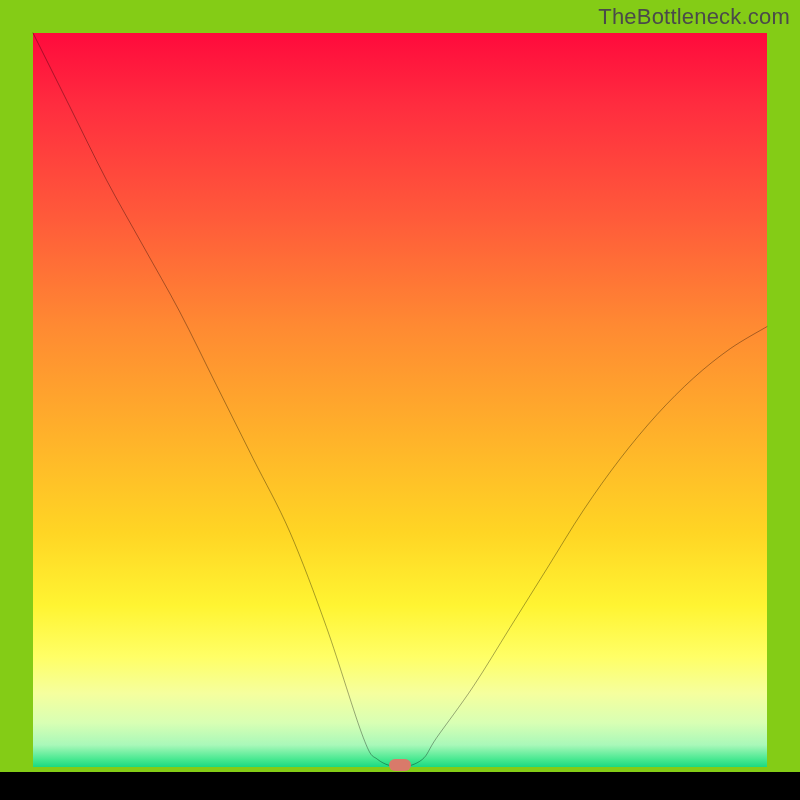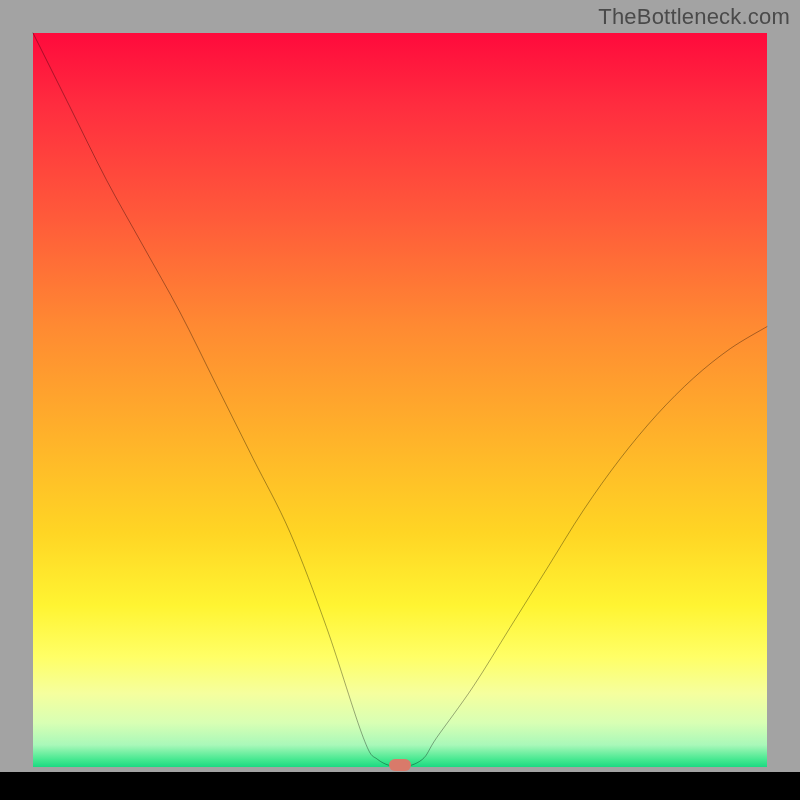--- a/index.html
+++ b/index.html
@@ -8,21 +8,21 @@
     width: 800px;
     height: 800px;
     background: #000;
     font-family: Arial, Helvetica, sans-serif;
     overflow: hidden;
   }
   .frame {
     position: relative;
     width: 800px;
     height: 772px;
-    background: #a3a3a3;
+    background: #84cc16;
   }
   .plot-area {
     position: absolute;
     left: 33px;
     top: 33px;
     width: 734px;
     height: 734px;
     
     background: linear-gradient(
       to bottom,

